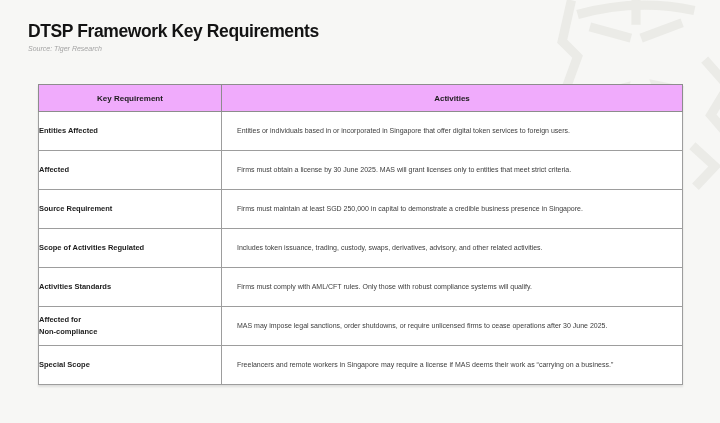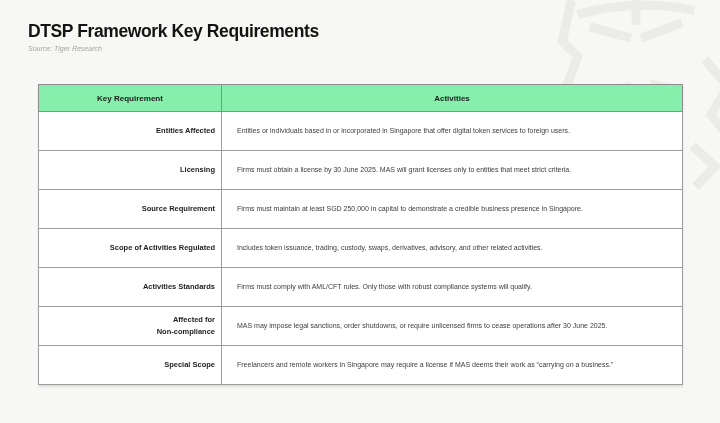--- a/index.html
+++ b/index.html
@@ -49,41 +49,41 @@
     width: 100%;
     table-layout: fixed;
     border-collapse: collapse;
     background: #ffffff;
     border: 1px solid #868686;
     box-shadow: 0 2px 2px rgba(0,0,0,0.10);
   }
   col.c-req { width: 183px; }
   .req-table th {
     height: 27px;
-    background: #86efac;
+    background: #f0abfc;
     font-size: 8px;
     font-weight: bold;
     color: #1b1b1b;
     text-align: center;
     vertical-align: middle;
     border: 1px solid #8d8d8d;
   }
   .req-table td {
     border: 1px solid #9d9d9d;
     height: 39px;
     vertical-align: middle;
   }
   td.requirement-cell {
-    text-align: right;
+    text-align: left;
     font-weight: bold;
     font-size: 7.5px;
     color: #1c1c1c;
     white-space: pre-line;
     line-height: 1.55;
-    padding: 0 6px;
+    padding: 0 0;
   }
   td.description-cell {
     font-size: 7px;
     color: #3c3c3c;
     text-align: left;
     padding: 0 12px 0 15px;
     line-height: 1.4;
   }
 </style>
 </head>
@@ -125,21 +125,21 @@
         <th>Activities</th>
       </tr>
     </thead>
     <tbody>
   <tr>
     <td class="requirement-cell">Entities Affected</td>
     <td class="description-cell">Entities or individuals based in or incorporated in Singapore that offer digital token services to foreign users.</td>
   </tr>
 
   <tr>
-    <td class="requirement-cell">Licensing</td>
+    <td class="requirement-cell">Affected</td>
     <td class="description-cell">Firms must obtain a license by 30 June 2025. MAS will grant licenses only to entities that meet strict criteria.</td>
   </tr>
 
   <tr>
     <td class="requirement-cell">Source Requirement</td>
     <td class="description-cell">Firms must maintain at least SGD 250,000 in capital to demonstrate a credible business presence in Singapore.</td>
   </tr>
 
   <tr>
     <td class="requirement-cell">Scope of Activities Regulated</td>

